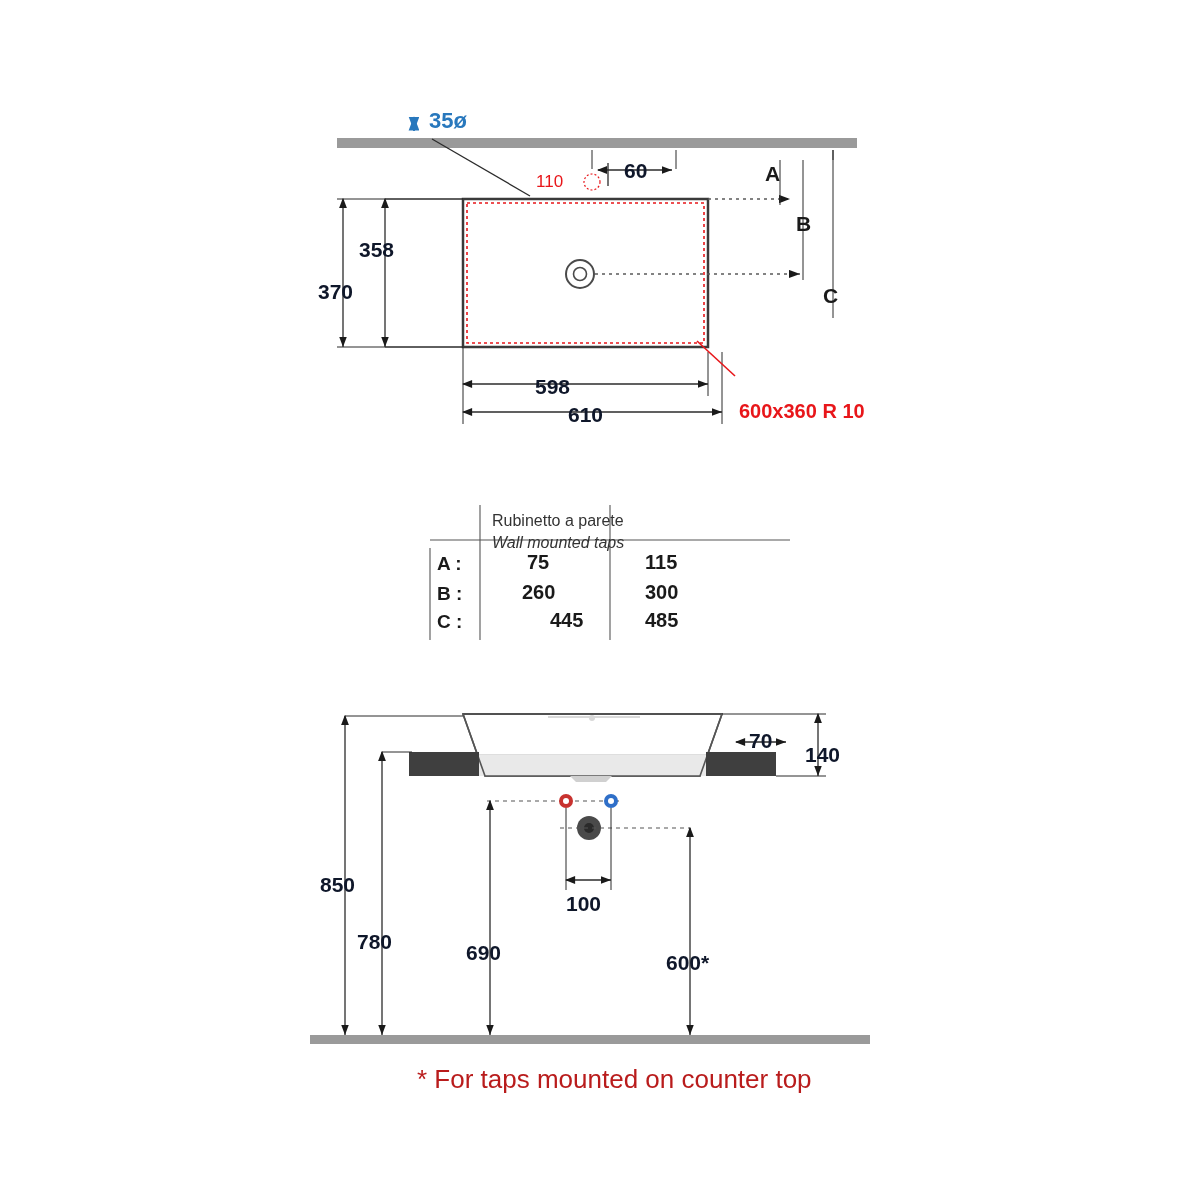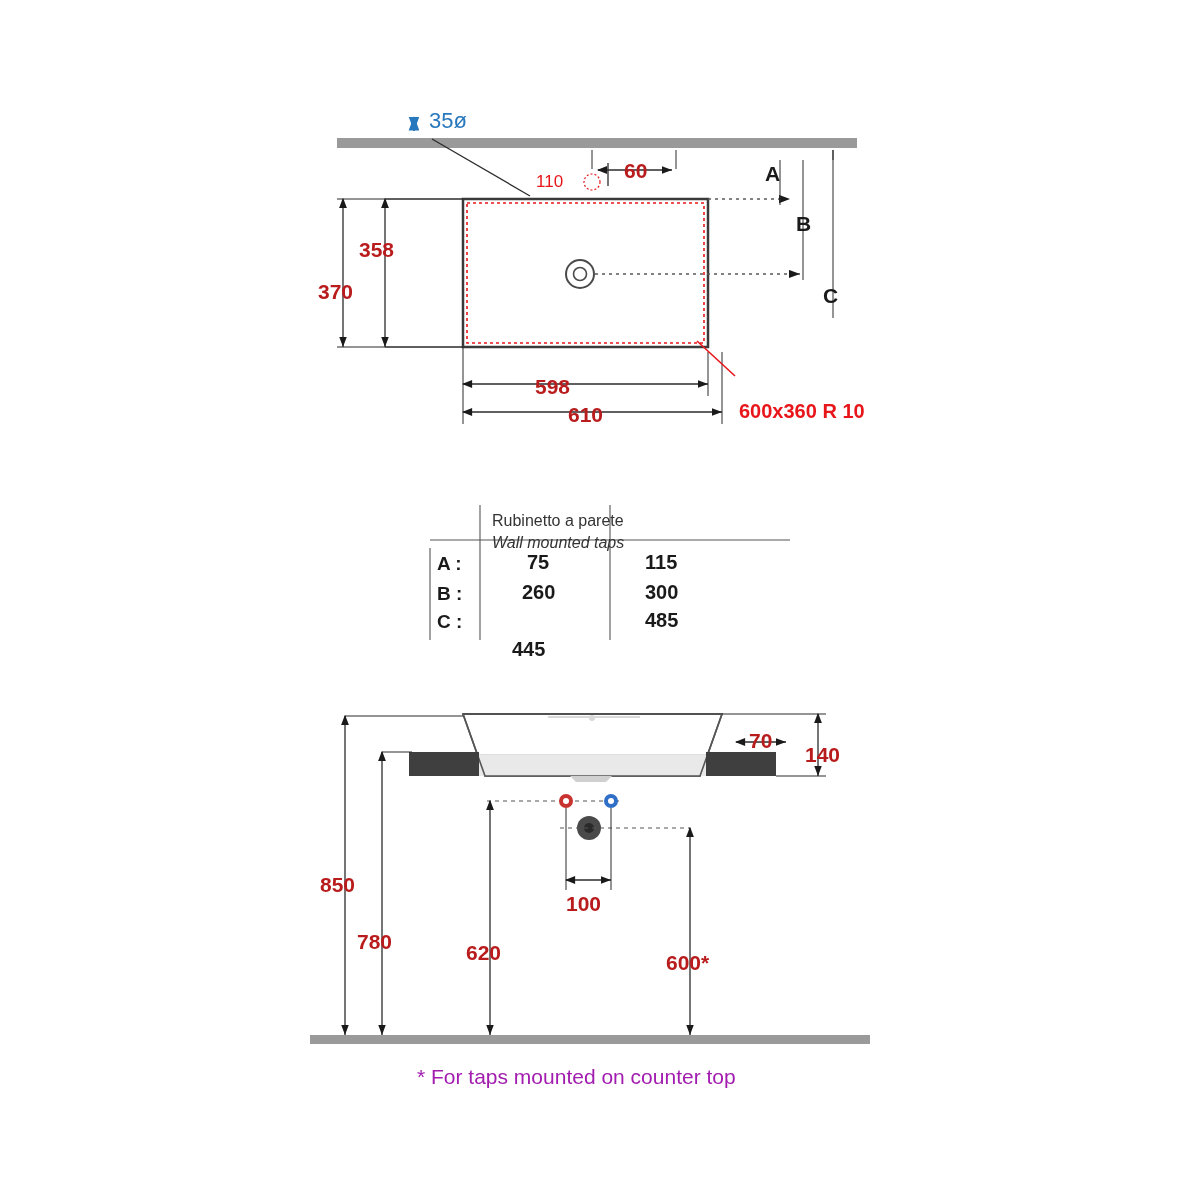--- a/index.html
+++ b/index.html
@@ -22,36 +22,36 @@
     height: 1200px;
   }
   .lbl {
     position: absolute;
     white-space: nowrap;
     line-height: 1;
   }
   .dim {
     font-weight: bold;
     font-size: 21px;
-    color: #b91c1c;
+    color: #0f172a;
   }
   .red {
     color: #e8161a;
     font-weight: bold;
     font-size: 20px;
     margin-top: 35px;
   }
   .red-sm {
     color: #e8161a;
     font-weight: normal;
     font-size: 17px;
   }
   .blue {
     color: #2878bd;
-    font-weight: normal;
+    font-weight: bold;
     font-size: 22px;
   }
   .ab-letter {
     font-weight: bold;
     font-size: 21px;
   }
   .tbl-head {
     font-size: 16px;
     color: #333;
     line-height: 1.35;
@@ -59,22 +59,22 @@
   .tbl-head i { font-style: italic; }
   .tbl-row-label {
     font-weight: bold;
     font-size: 19px;
   }
   .tbl-val {
     font-weight: bold;
     font-size: 20px;
   }
   .footnote {
-    font-size: 21px;
-    color: #a21caf;
+    font-size: 26px;
+    color: #b91c1c;
   }
   svg { position: absolute; left: 0; top: 0; }
 </style>
 </head>
 <body>
 
 <div class="stage">
 
   <svg width="1200" height="1200" viewBox="0 0 1200 1200">
     <defs>
@@ -232,29 +232,29 @@
     <div>Rubinetto a parete</div>
     <div><i>Wall mounted taps</i></div>
   </div>
 
   <div class="lbl tbl-row-label" style="left:437px; top:554px;">A :</div>
   <div class="lbl tbl-row-label" style="left:437px; top:584px;">B :</div>
   <div class="lbl tbl-row-label" style="left:437px; top:612px;">C :</div>
 
   <div class="lbl tbl-val" style="left:527px; top:552px; width:40px;">75</div>
   <div class="lbl tbl-val" style="left:522px; top:582px; width:50px;">260</div>
-  <div class="lbl tbl-val" style="left:512px; top:610px; width:50px;margin-top:29px;">445</div>
+  <div class="lbl tbl-val" style="left:550px; top:610px; width:50px;">445</div>
 
   <div class="lbl tbl-val" style="left:645px; top:552px; width:50px;">115</div>
   <div class="lbl tbl-val" style="left:645px; top:582px; width:50px;">300</div>
   <div class="lbl tbl-val" style="left:645px; top:610px; width:50px;">485</div>
 
   <div class="lbl dim" style="left:749px; top:730px;">70</div>
   <div class="lbl dim" style="left:805px; top:744px;">140</div>
   <div class="lbl dim" style="left:566px; top:893px;">100</div>
   <div class="lbl dim" style="left:320px; top:874px;">850</div>
   <div class="lbl dim" style="left:357px; top:931px;">780</div>
-  <div class="lbl dim" style="left:466px; top:942px;">620</div>
+  <div class="lbl dim" style="left:466px; top:942px;">690</div>
   <div class="lbl dim" style="left:666px; top:952px;">600*</div>
 
   <div class="lbl footnote" style="left:417px; top:1066px;">* For taps mounted on counter top</div>
 
 </div>
 
 </body></html>

